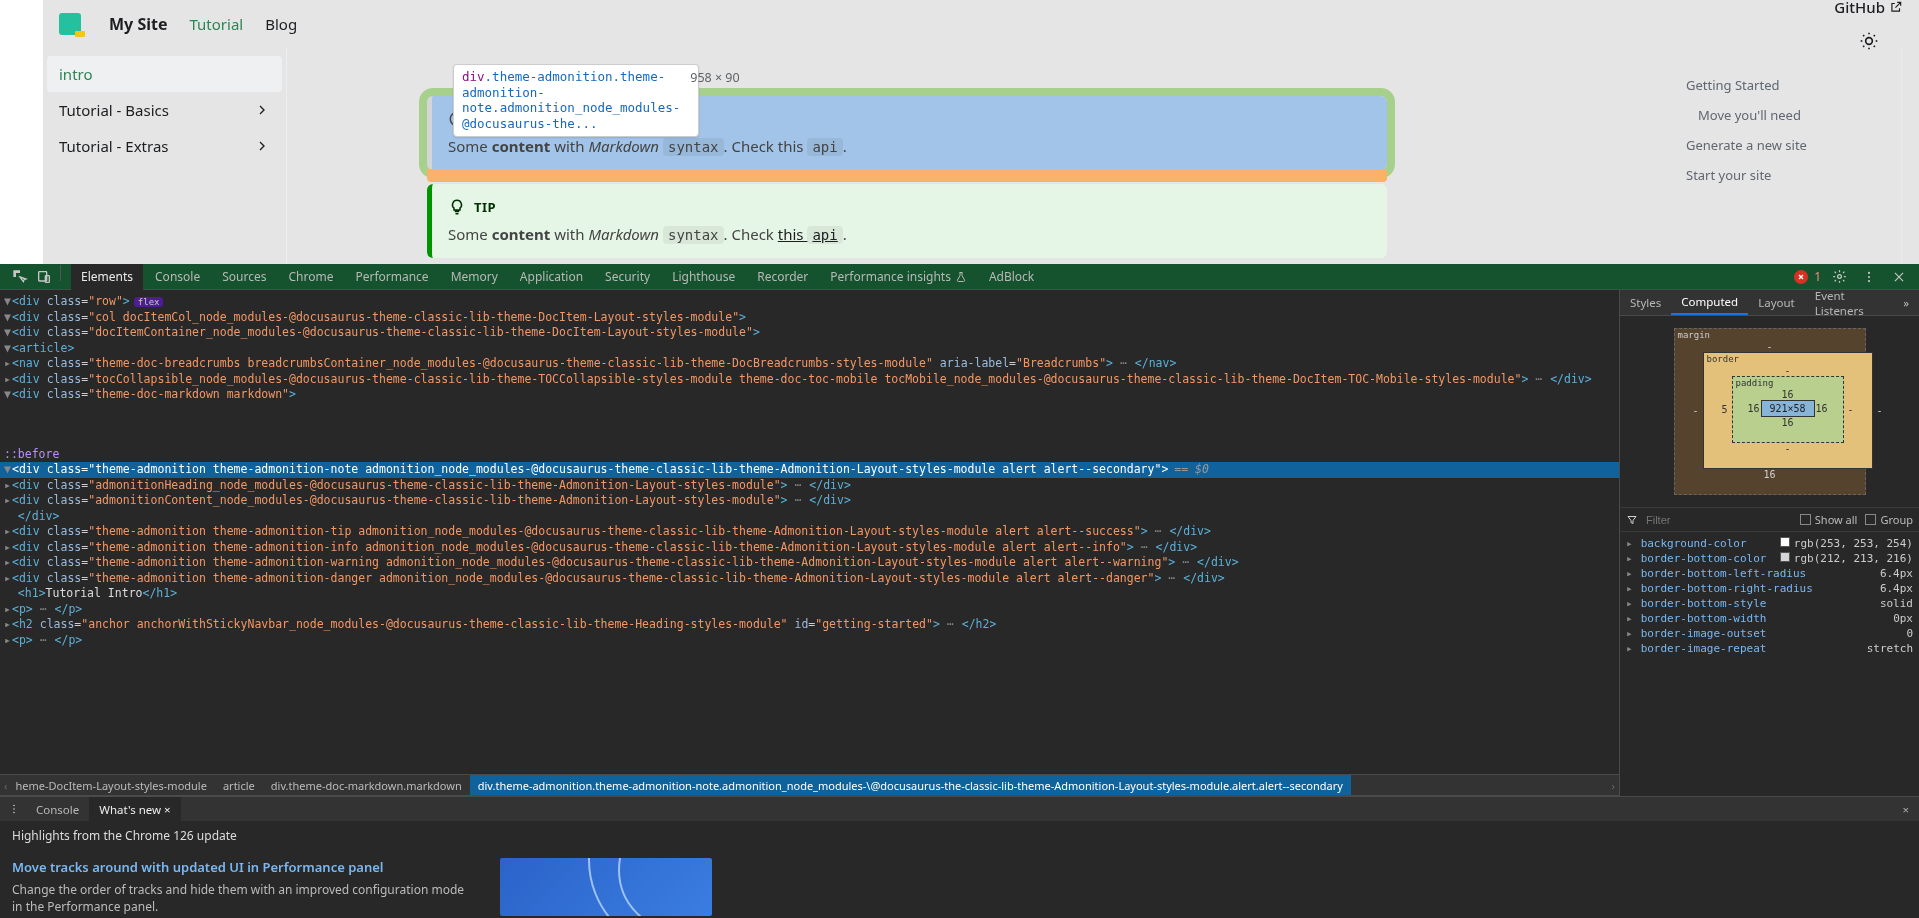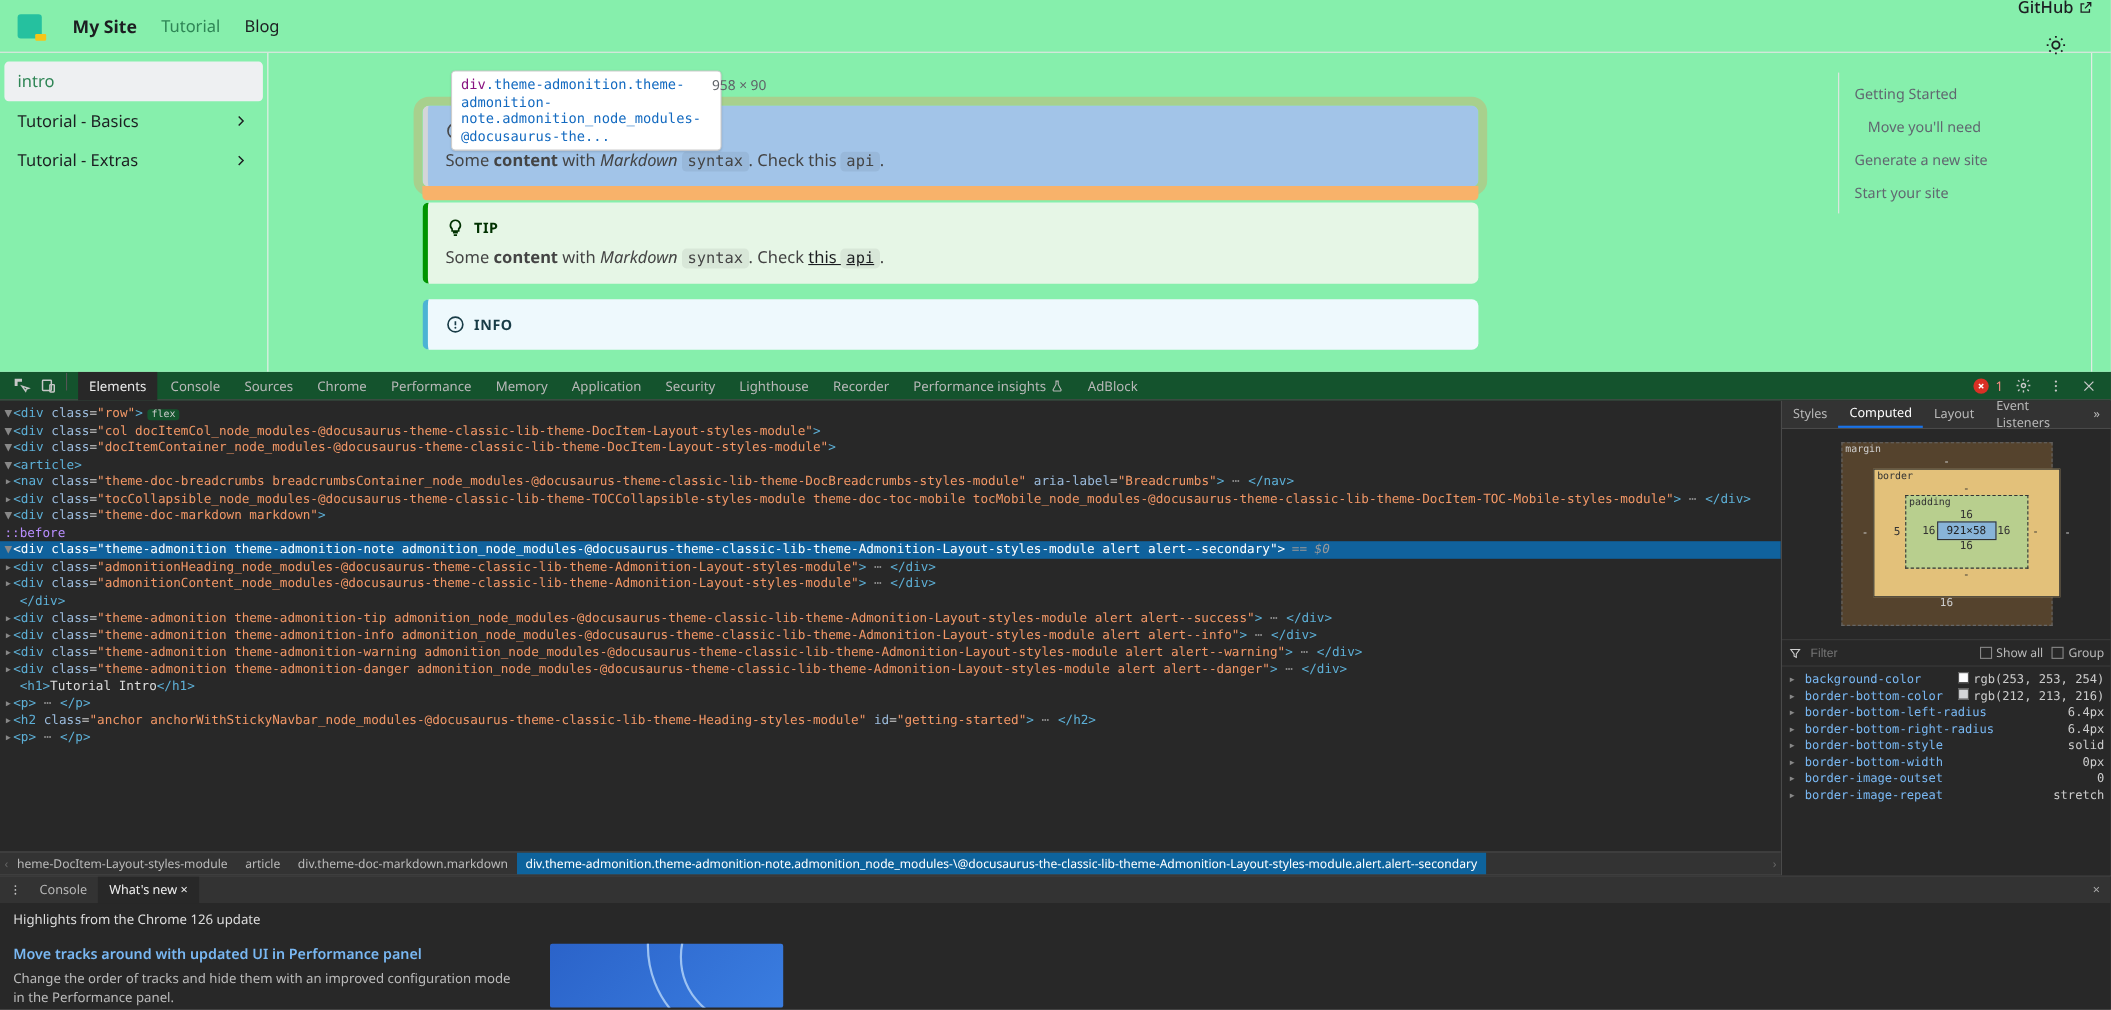--- a/index.html
+++ b/index.html
@@ -1,20 +1,20 @@
 <!DOCTYPE html>
 <html><head>
 <meta charset="utf-8">
 <style>
 * { box-sizing: border-box; margin: 0; padding: 0; }
 body { font-family: system-ui, -apple-system, sans-serif; font-size: 14px; color: #1c1e21; overflow: hidden; }
 .page { display: flex; flex-direction: column; height: 918px; width: 1919px; }
 
 
-.site { height: 338px; display: flex; flex-direction: column; background: #86efac; position: relative; }
+.site { height: 264px; display: flex; flex-direction: column; background: #e5e5e5; position: relative; margin-left: 43px; }
 .navbar { height: 48px; border-bottom: 1px solid #e5e5e5; display: flex; align-items: center; padding: 0 16px; }
 .navbar-left { display: flex; align-items: center; gap: 22px; }
 .logo { width: 22px; height: 22px; background: #25c19f; border-radius: 3px; position: relative; }
 .logo::after { content: ""; position: absolute; right: -4px; bottom: -2px; width: 10px; height: 6px; background: #f5c518; border-radius: 1px; }
 .brand { font-weight: 700; font-size: 16px; margin-left: 6px; }
 .nav-link { font-size: 15px; text-decoration: none; color: #1c1e21; }
 .nav-link.active { color: #2e8555; }
 .navbar-right { margin-left: auto; display: flex; align-items: center; gap: 14px; flex-direction: column; }
 .ext-icon { width: 14px; height: 14px; }
 .sun { width: 20px; height: 20px; }
@@ -62,25 +62,25 @@
 .dt-tabs-right { margin-left: auto; display: flex; align-items: center; gap: 6px; padding-right: 4px; }
 .err-badge { width: 14px; height: 14px; background: #d93025; border-radius: 50%; display: flex; align-items: center; justify-content: center; font-size: 9px; color: #fff; }
 
 .dt-body { flex: 1; display: flex; overflow: hidden; }
 .elements { flex: 1; overflow: auto; font-family: ui-monospace, Menlo, monospace; font-size: 11.5px; line-height: 1.35; padding: 4px 0; }
 .elements .ln { white-space: nowrap; padding: 0 4px; }
 .ind1 { padding-left: 52px; } .ind2 { padding-left: 66px; } .ind3 { padding-left: 80px; }
 .ind4 { padding-left: 94px; } .ind5 { padding-left: 108px; }
 .ind7 { padding-left: 136px; } .ind8 { padding-left: 150px; }
 .tg { color: #5db0d7; } .at { color: #9bbbdc; } .vl { color: #f29766; } .txt { color: #ddd; }
-.pseudo { color: #b98eff; padding-left: 150px; }
+.pseudo { color: #b98eff; padding-left: 150px; margin-top: 44px; }
 .sel-line { background: #10629d; color: #fff; }
 .sel-line .tg, .sel-line .at, .sel-line .vl { color: #fff; }
 .tri { display: inline-block; width: 8px; color: #888; }
-.badge-flex { background: #14532d; color: #ccc; font-size: 9px; padding: 0 4px; border-radius: 3px; margin-left: 4px; }
+.badge-flex { background: #4c1d95; color: #ccc; font-size: 9px; padding: 0 4px; border-radius: 3px; margin-left: 4px; }
 .eq0 { color: #999; font-style: italic; margin-left: 6px; }
 .dots3 { letter-spacing: 1px; color: #888; }
 
 .crumbs { height: 22px; background: #333; border-top: 1px solid #4a4a4a; border-bottom: 1px solid #4a4a4a; display: flex; align-items: center; font-size: 11px; padding: 0 4px; gap: 0; overflow: hidden; }
 .crumb { padding: 0 8px; height: 100%; display: flex; align-items: center; color: #bbb; white-space: nowrap; }
 .crumb.on { background: #0e639c; color: #fff; }
 .crumb-arrow { color: #666; }
 
 .sidepanel { width: 300px; border-left: 1px solid #4a4a4a; display: flex; flex-direction: column; background: #282828; }
 .sp-tabs { height: 26px; display: flex; align-items: center; border-bottom: 1px solid #4a4a4a; background: #333; font-size: 11.5px; }

